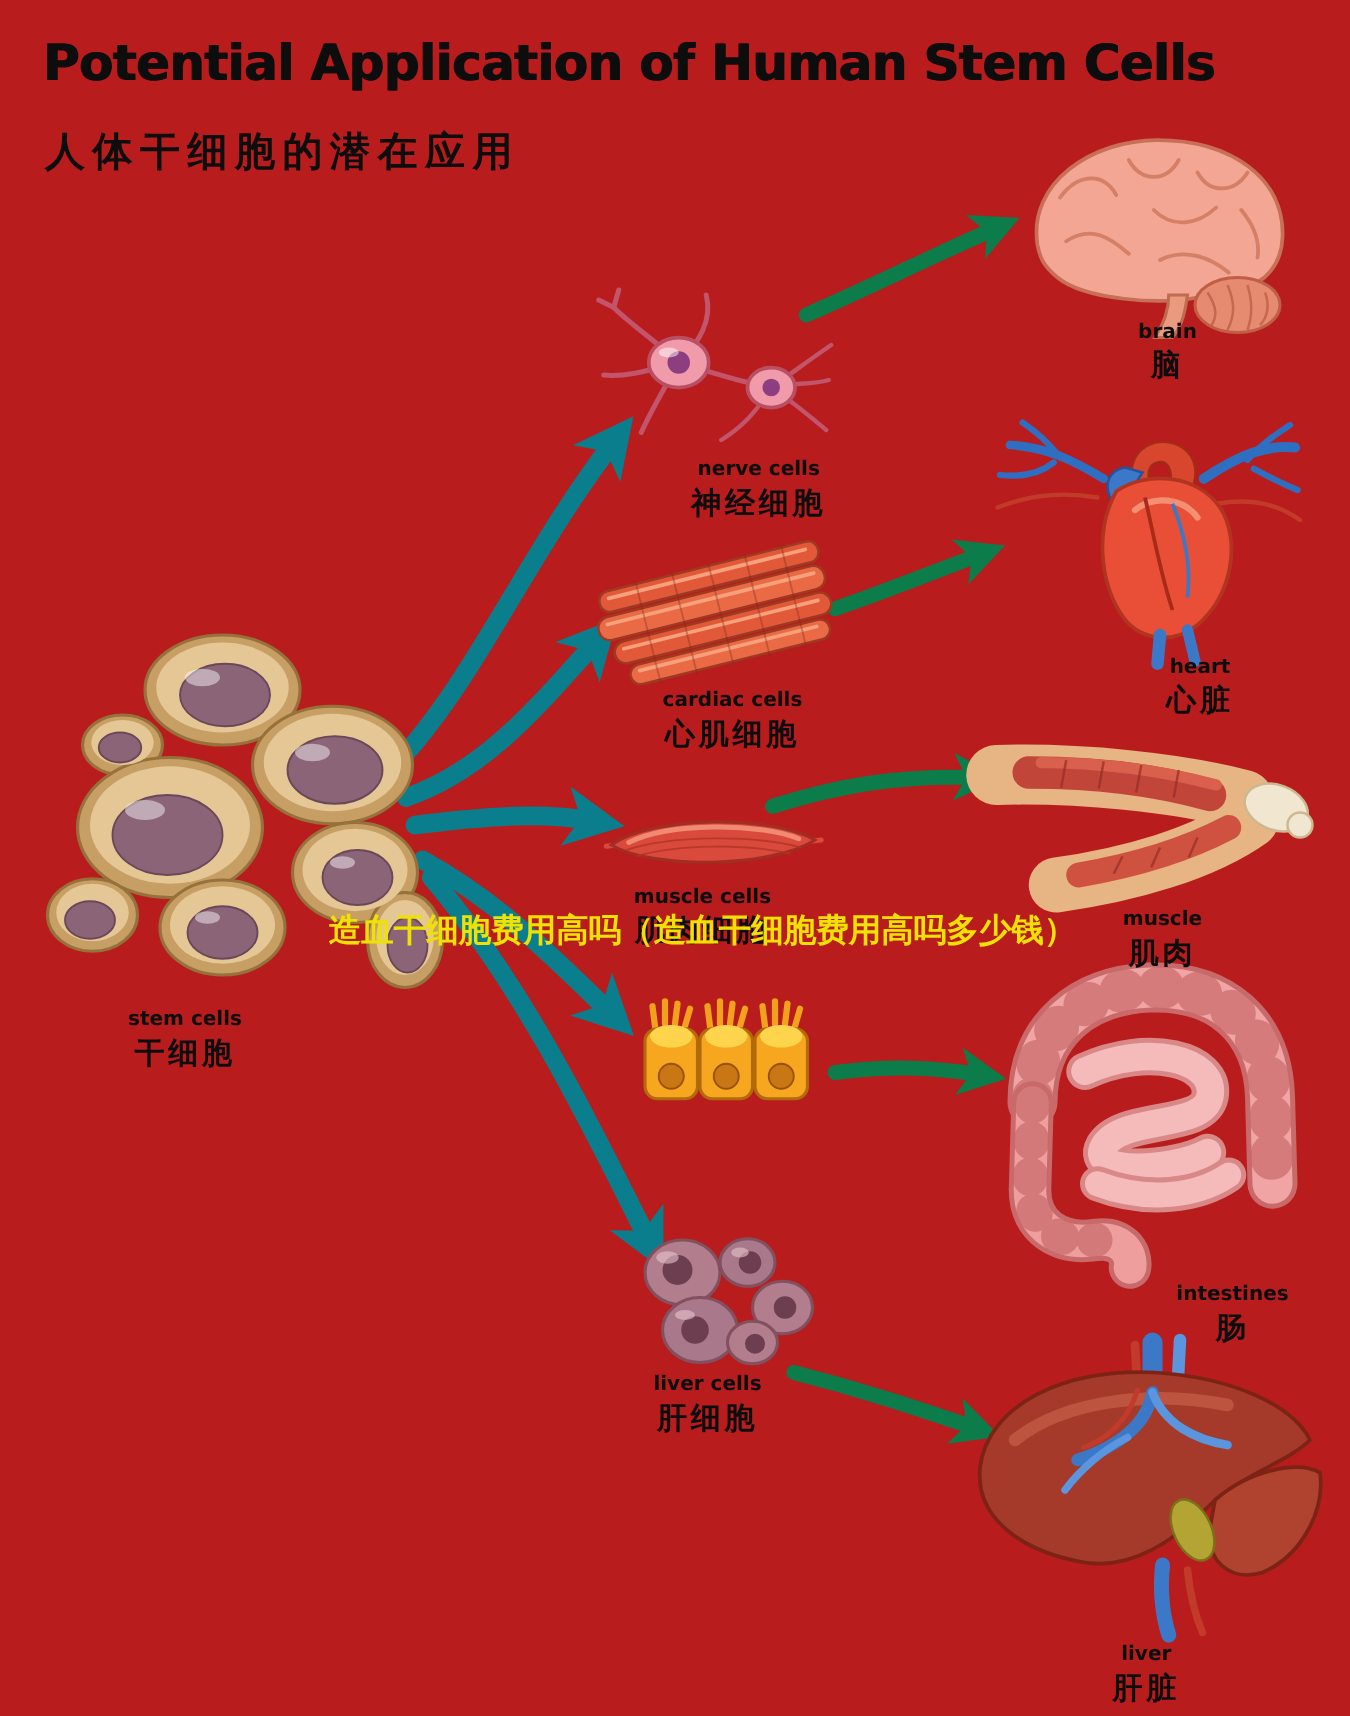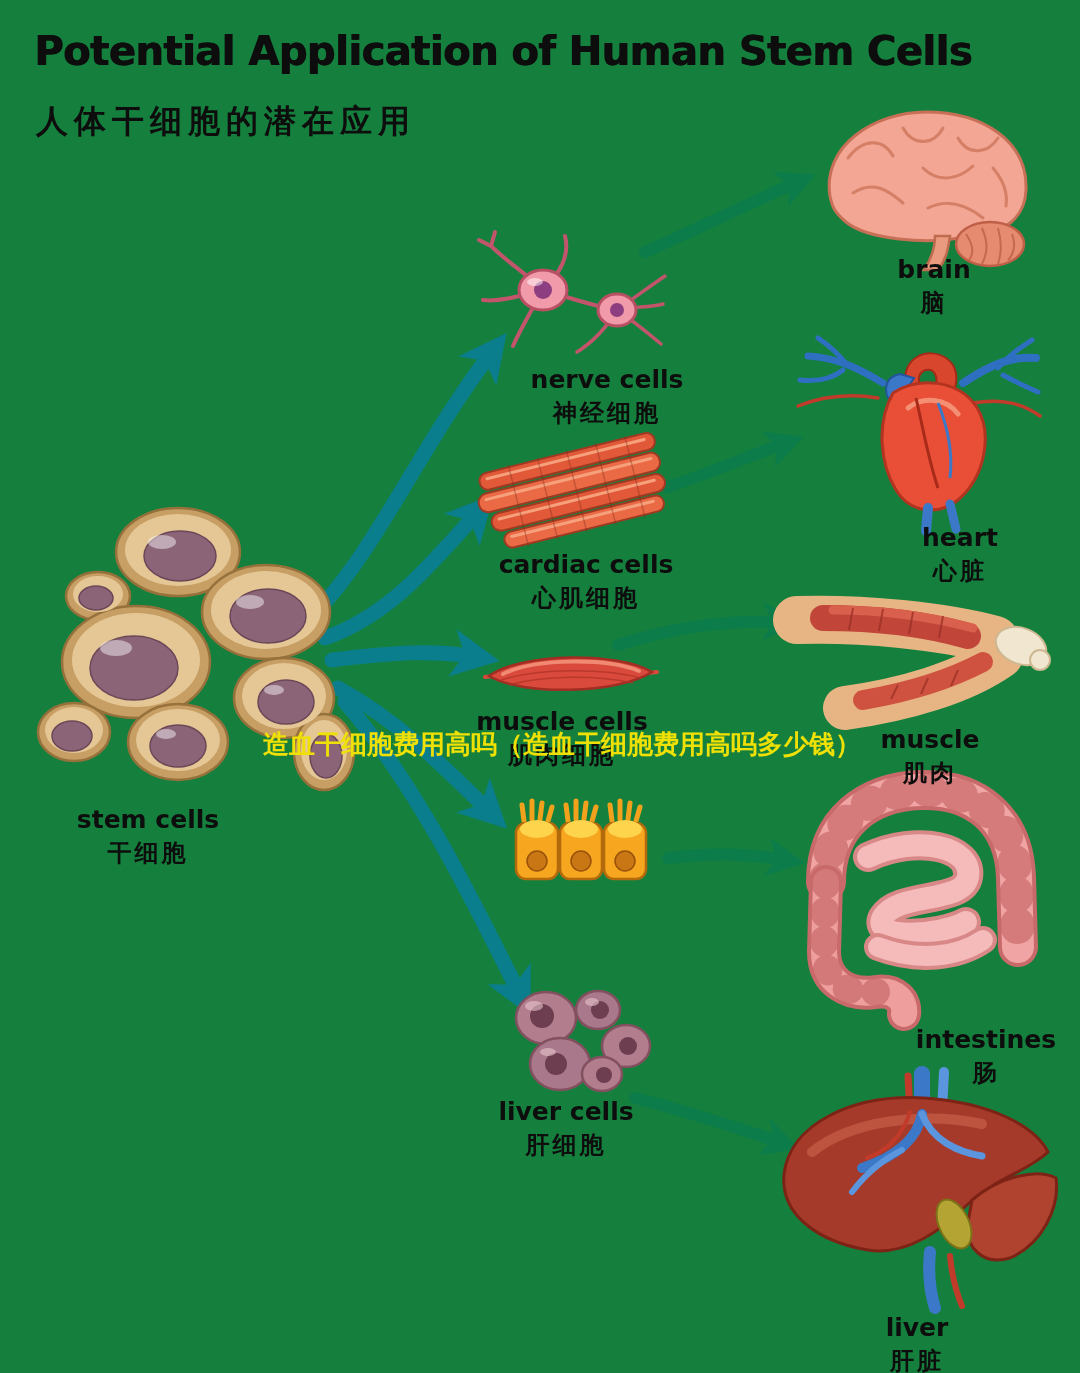--- a/index.html
+++ b/index.html
@@ -1,29 +1,29 @@
 <!DOCTYPE html>
 <html style="--arrow-teal: #0a7e8c; --arrow-green: #0c7c4a; --watermark-yellow: #efe005; --background: #ffffff;"><head>
 <meta charset="utf-8">
 <style>
   html,body{margin:0;padding:0;background:#ffffff;}
   .canvas{
-    position:relative;width:1080px;height:1373px;background:#15803d;overflow:hidden;
+    position:relative;width:1080px;height:1373px;background:#b91c1c;overflow:hidden;
     font-family:"DejaVu Sans","Liberation Sans",sans-serif;color:#0d0d0d;
   }
   .abs{position:absolute;}
   .title{
     left:34px;top:28px;width:1010px;font-size:40px;font-weight:bold;letter-spacing:-0.5px;
     text-shadow:1px 0 0 currentColor;white-space:nowrap;z-index:8;
   }
   .subtitle{
     left:36px;top:100px;font-size:32px;font-weight:bold;letter-spacing:6px;white-space:nowrap;z-index:8;
   }
   .label{width:220px;text-align:center;z-index:9;}
-  .label .en{font-size:25px;font-weight:bold;line-height:1.15;}
+  .label .en{font-size:16px;font-weight:bold;line-height:1.15;}
   .label .zh{font-size:24px;font-weight:bold;letter-spacing:3px;margin-top:5px;line-height:1.15;}
   .watermark{
     left:226px;top:727px;font-size:26px;font-weight:bold;white-space:nowrap;z-index:20;
     color:var(--watermark-yellow,#efe005);
     margin-left:37px;
   }
   .illus{z-index:6;}
   .illus svg{overflow:visible;display:block;}
   .arrows{left:0;top:0;z-index:4;pointer-events:none;}
   .arrow-big{fill:none;stroke:var(--arrow-teal,#0a7e8c);stroke-width:15;stroke-linecap:round;}

